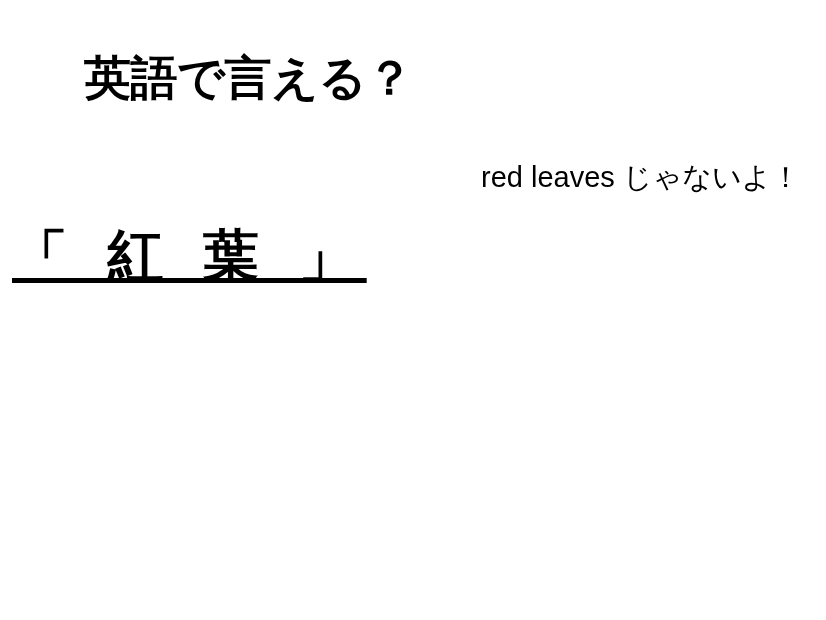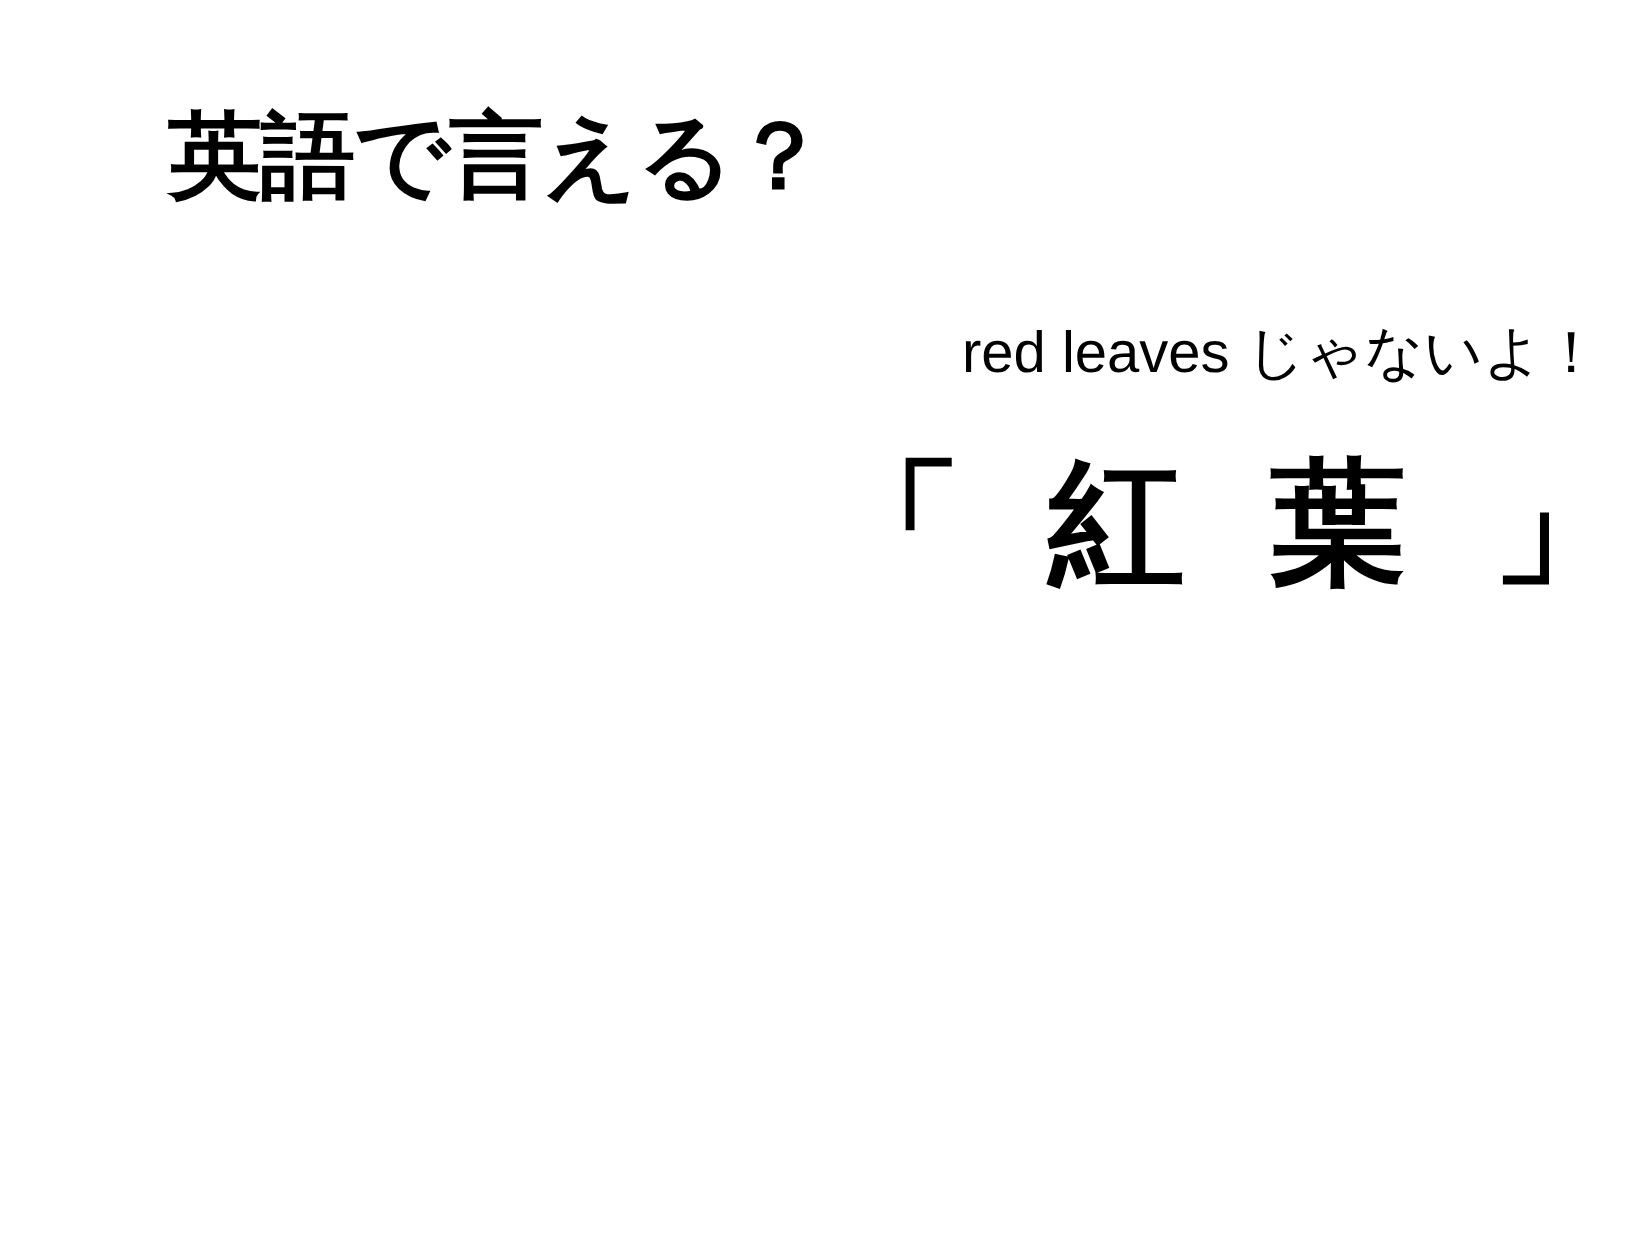--- a/index.html
+++ b/index.html
@@ -44,27 +44,28 @@
     white-space: nowrap;
     margin-top: 20px;
   }
 
   
   .term-line {
     position: absolute;
     left: 0;
     top: 225px;
     width: 826px;
-    text-align: right;
-    font-size: 68px;
+    text-align: left;
+    font-size: 56px;
     font-weight: bold;
     line-height: 1.1;
     letter-spacing: 12px;
     text-indent: 12px;
     white-space: nowrap;
+    text-decoration: underline;
   }
 
   
   .answer-row {
     position: absolute;
     left: 0;
     top: 330px;
     width: 826px;
     height: 190px;
   }

